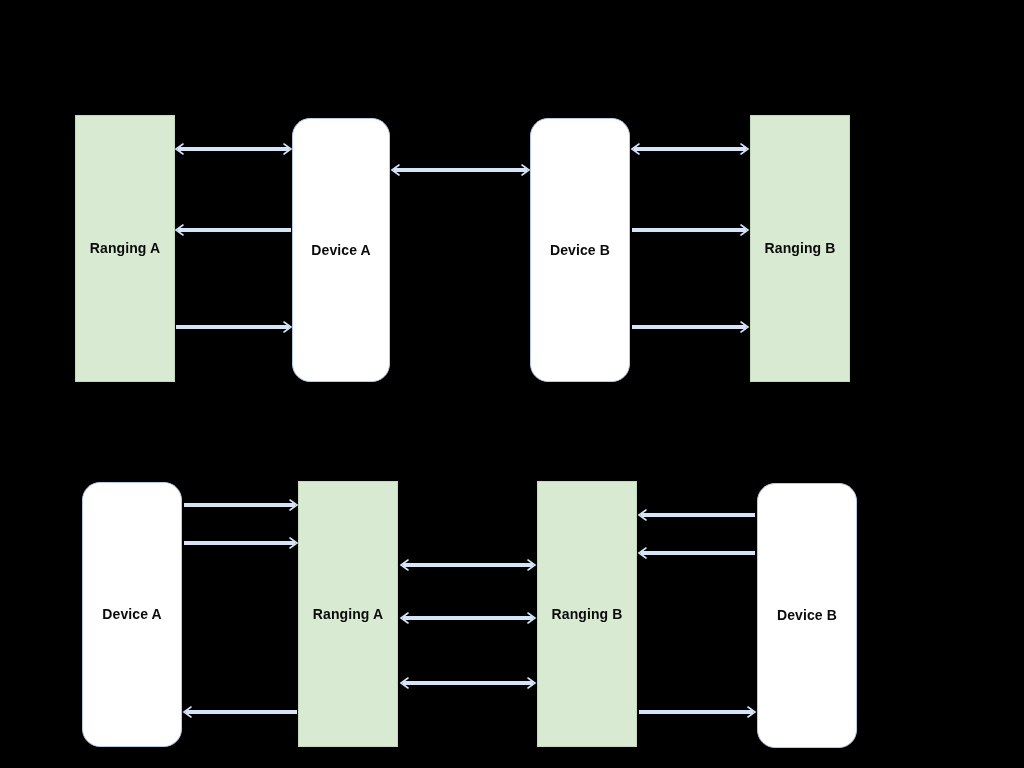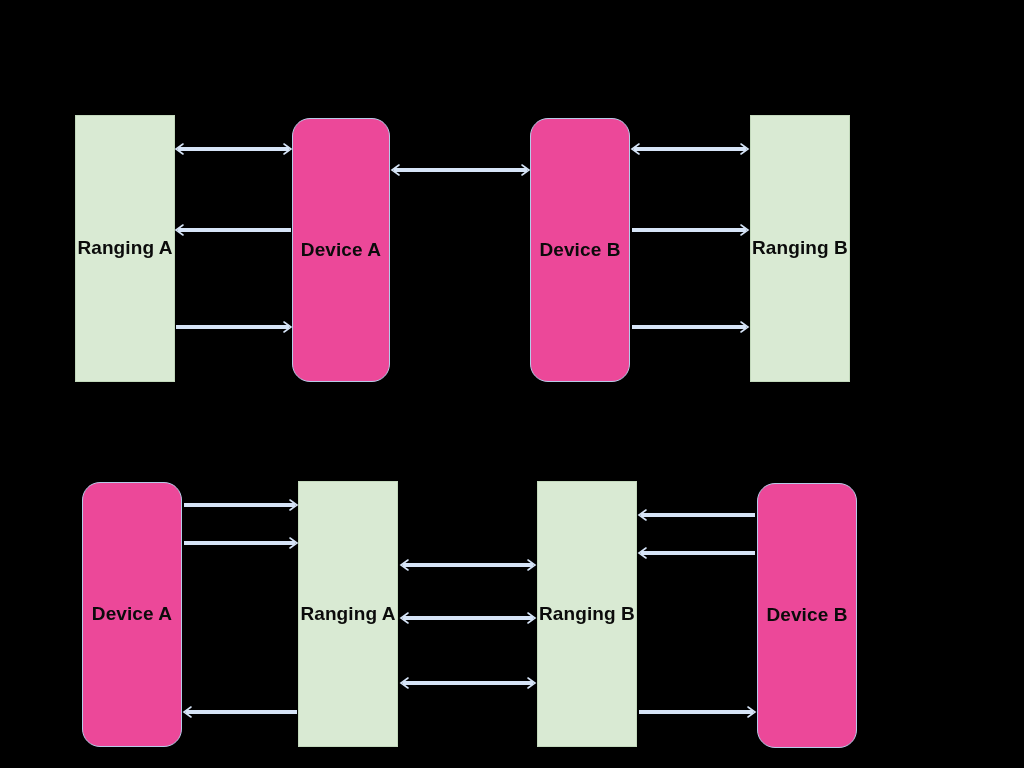--- a/index.html
+++ b/index.html
@@ -20,35 +20,35 @@
     height: 768px;
     background: #000000;
   }
   .node {
     position: absolute;
     box-sizing: border-box;
     display: flex;
     align-items: center;
     justify-content: center;
     font-family: "Liberation Sans", sans-serif;
-    font-size: 19px;
+    font-size: 14px;
     font-weight: bold;
     color: #0b0b0b;
     letter-spacing: 0.1px;
     line-height: 1.2;
     text-align: center;
     z-index: 3;
   }
   .node.green {
     background: #d9ead3;
     border: 1px solid #c3d9bc;
     border-radius: 0;
   }
   .node.blue {
-    background: #ec4899;
+    background: #ffffff;
     border: 1px solid #b6cbe8;
     border-radius: 18px;
   }
   .node .node-label {
     pointer-events: none;
     white-space: nowrap;
   }
   .edge {
     position: absolute;
     z-index: 2;

